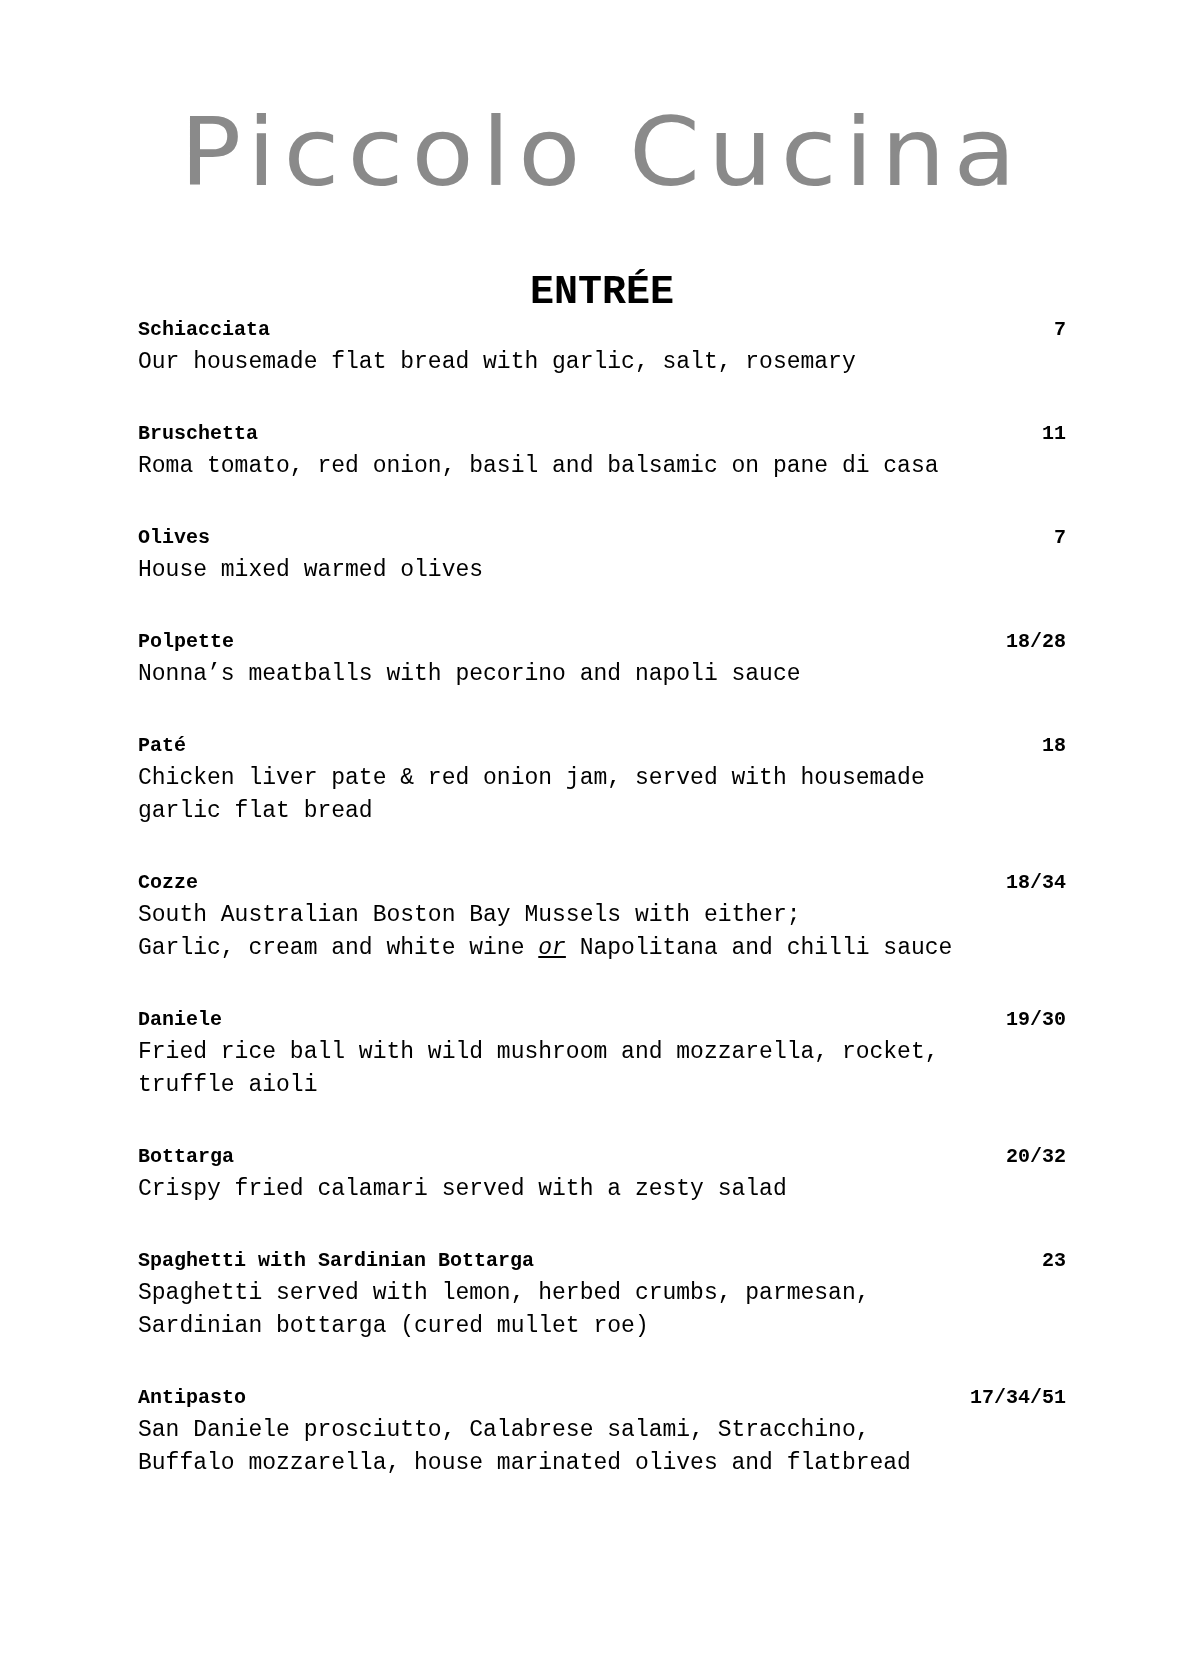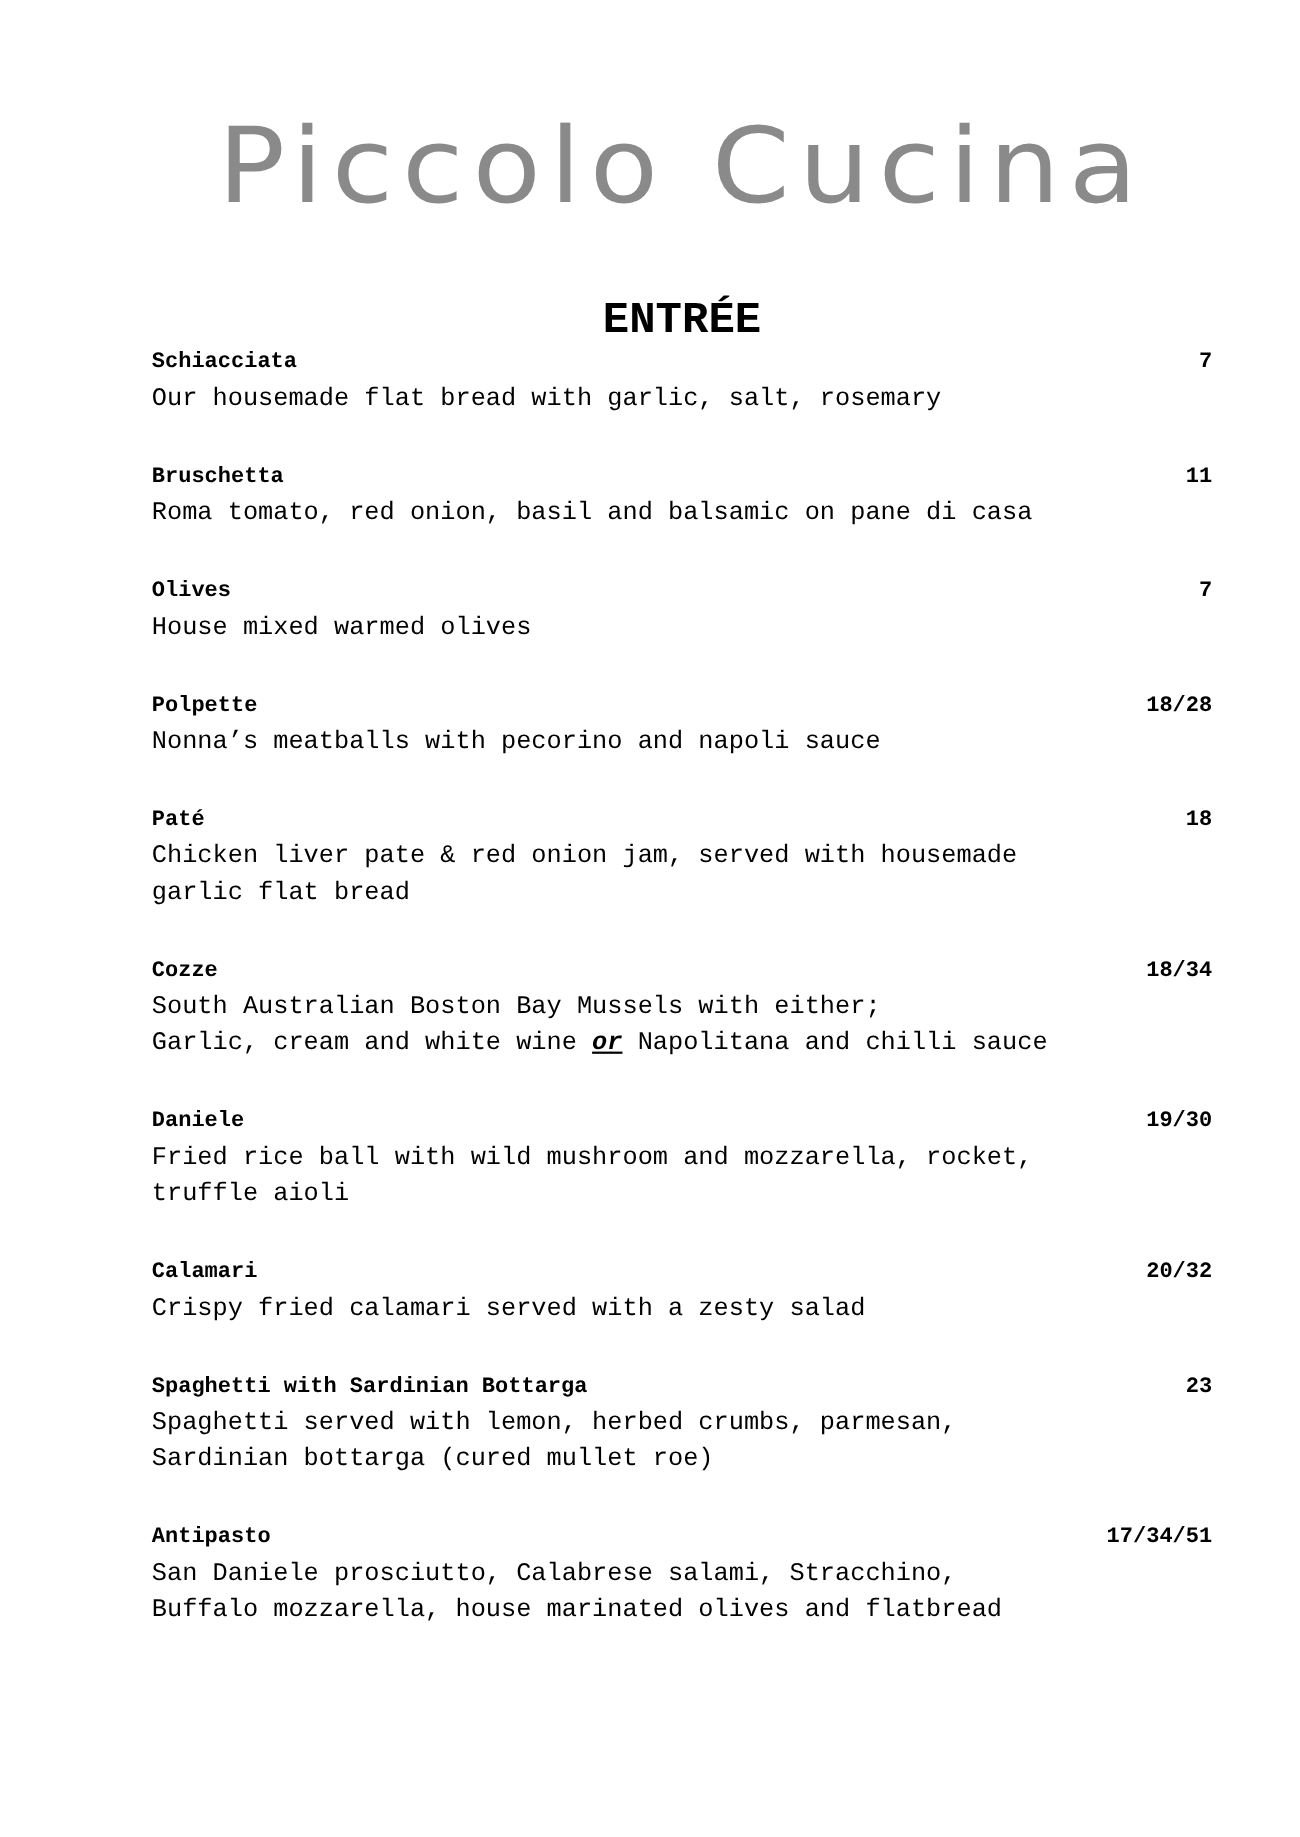--- a/index.html
+++ b/index.html
@@ -11,21 +11,21 @@
     width: 1182px;
     height: 1670px;
     overflow: hidden;
     font-family: "Liberation Mono", monospace;
     color: #000000;
   }
   .page {
     box-sizing: border-box;
     width: 1182px;
     height: 1670px;
-    padding: 105px 80px 0 138px;
+    padding: 105px 116px 0 138px;
   }
   .brand {
     text-align: center;
     font-family: "DejaVu Sans", sans-serif;
     font-size: 95px;
     line-height: 95px;
     font-weight: 400;
     color: #8a8a8a;
     letter-spacing: 0.08em;
     transform: scaleX(1.07);
@@ -52,21 +52,21 @@
     font-weight: bold;
   }
   .item-name { white-space: nowrap; }
   .item-price { white-space: nowrap; text-align: right; }
   .desc-line {
     font-size: 23px;
     line-height: 33px;
     white-space: nowrap;
   }
   .em-or {
-    font-weight: bold;
+    font-weight: normal;
     font-style: italic;
     text-decoration: underline;
     text-align: right;
   }
 </style>
 </head>
 <body>
 
 <div class="page">
   <div class="brand">Piccolo Cucina</div>
@@ -128,21 +128,21 @@
     <div class="item-head">
       <span class="item-name">Daniele</span>
       <span class="item-price">19/30</span>
     </div>
   <div class="desc-line"><span>Fried rice ball with wild mushroom and mozzarella, rocket,</span></div>
         <div class="desc-line"><span>truffle aioli</span></div>
       </div>
 
   <div class="menu-item">
     <div class="item-head">
-      <span class="item-name">Calamari</span>
+      <span class="item-name">Bottarga</span>
       <span class="item-price">20/32</span>
     </div>
   <div class="desc-line"><span>Crispy fried calamari served with a zesty salad</span></div>
       </div>
 
   <div class="menu-item">
     <div class="item-head">
       <span class="item-name">Spaghetti with Sardinian Bottarga</span>
       <span class="item-price">23</span>
     </div>

